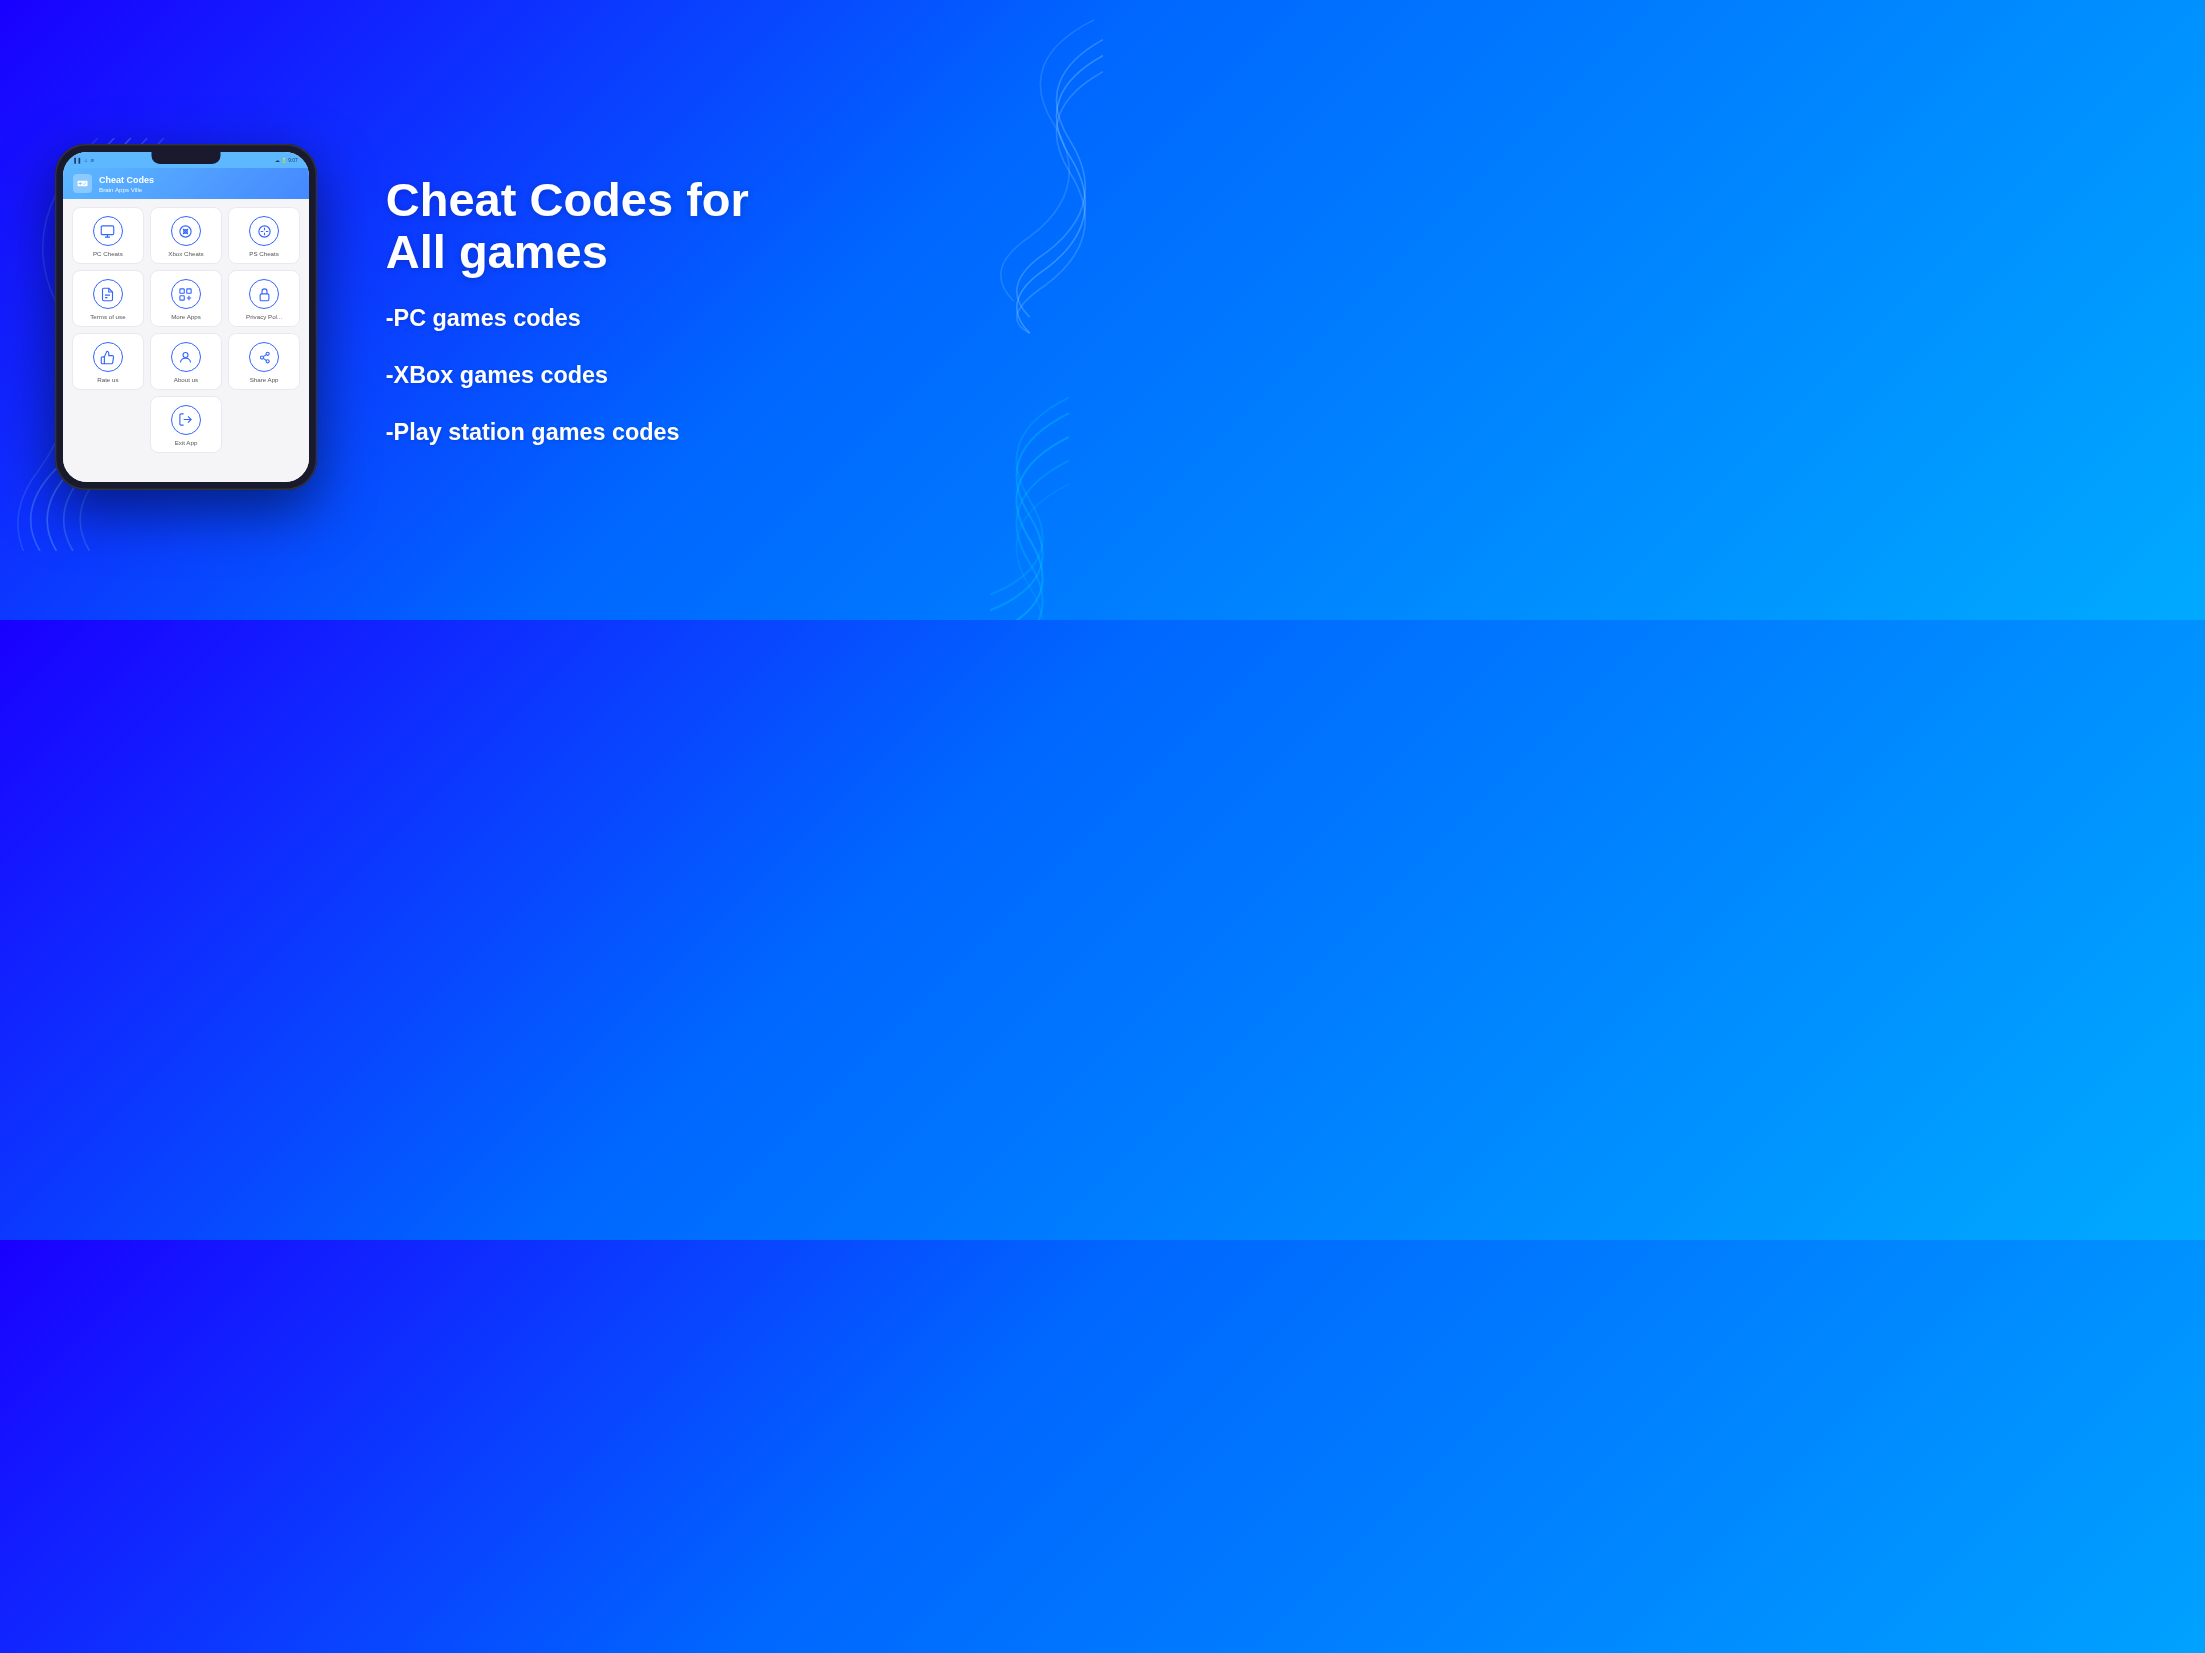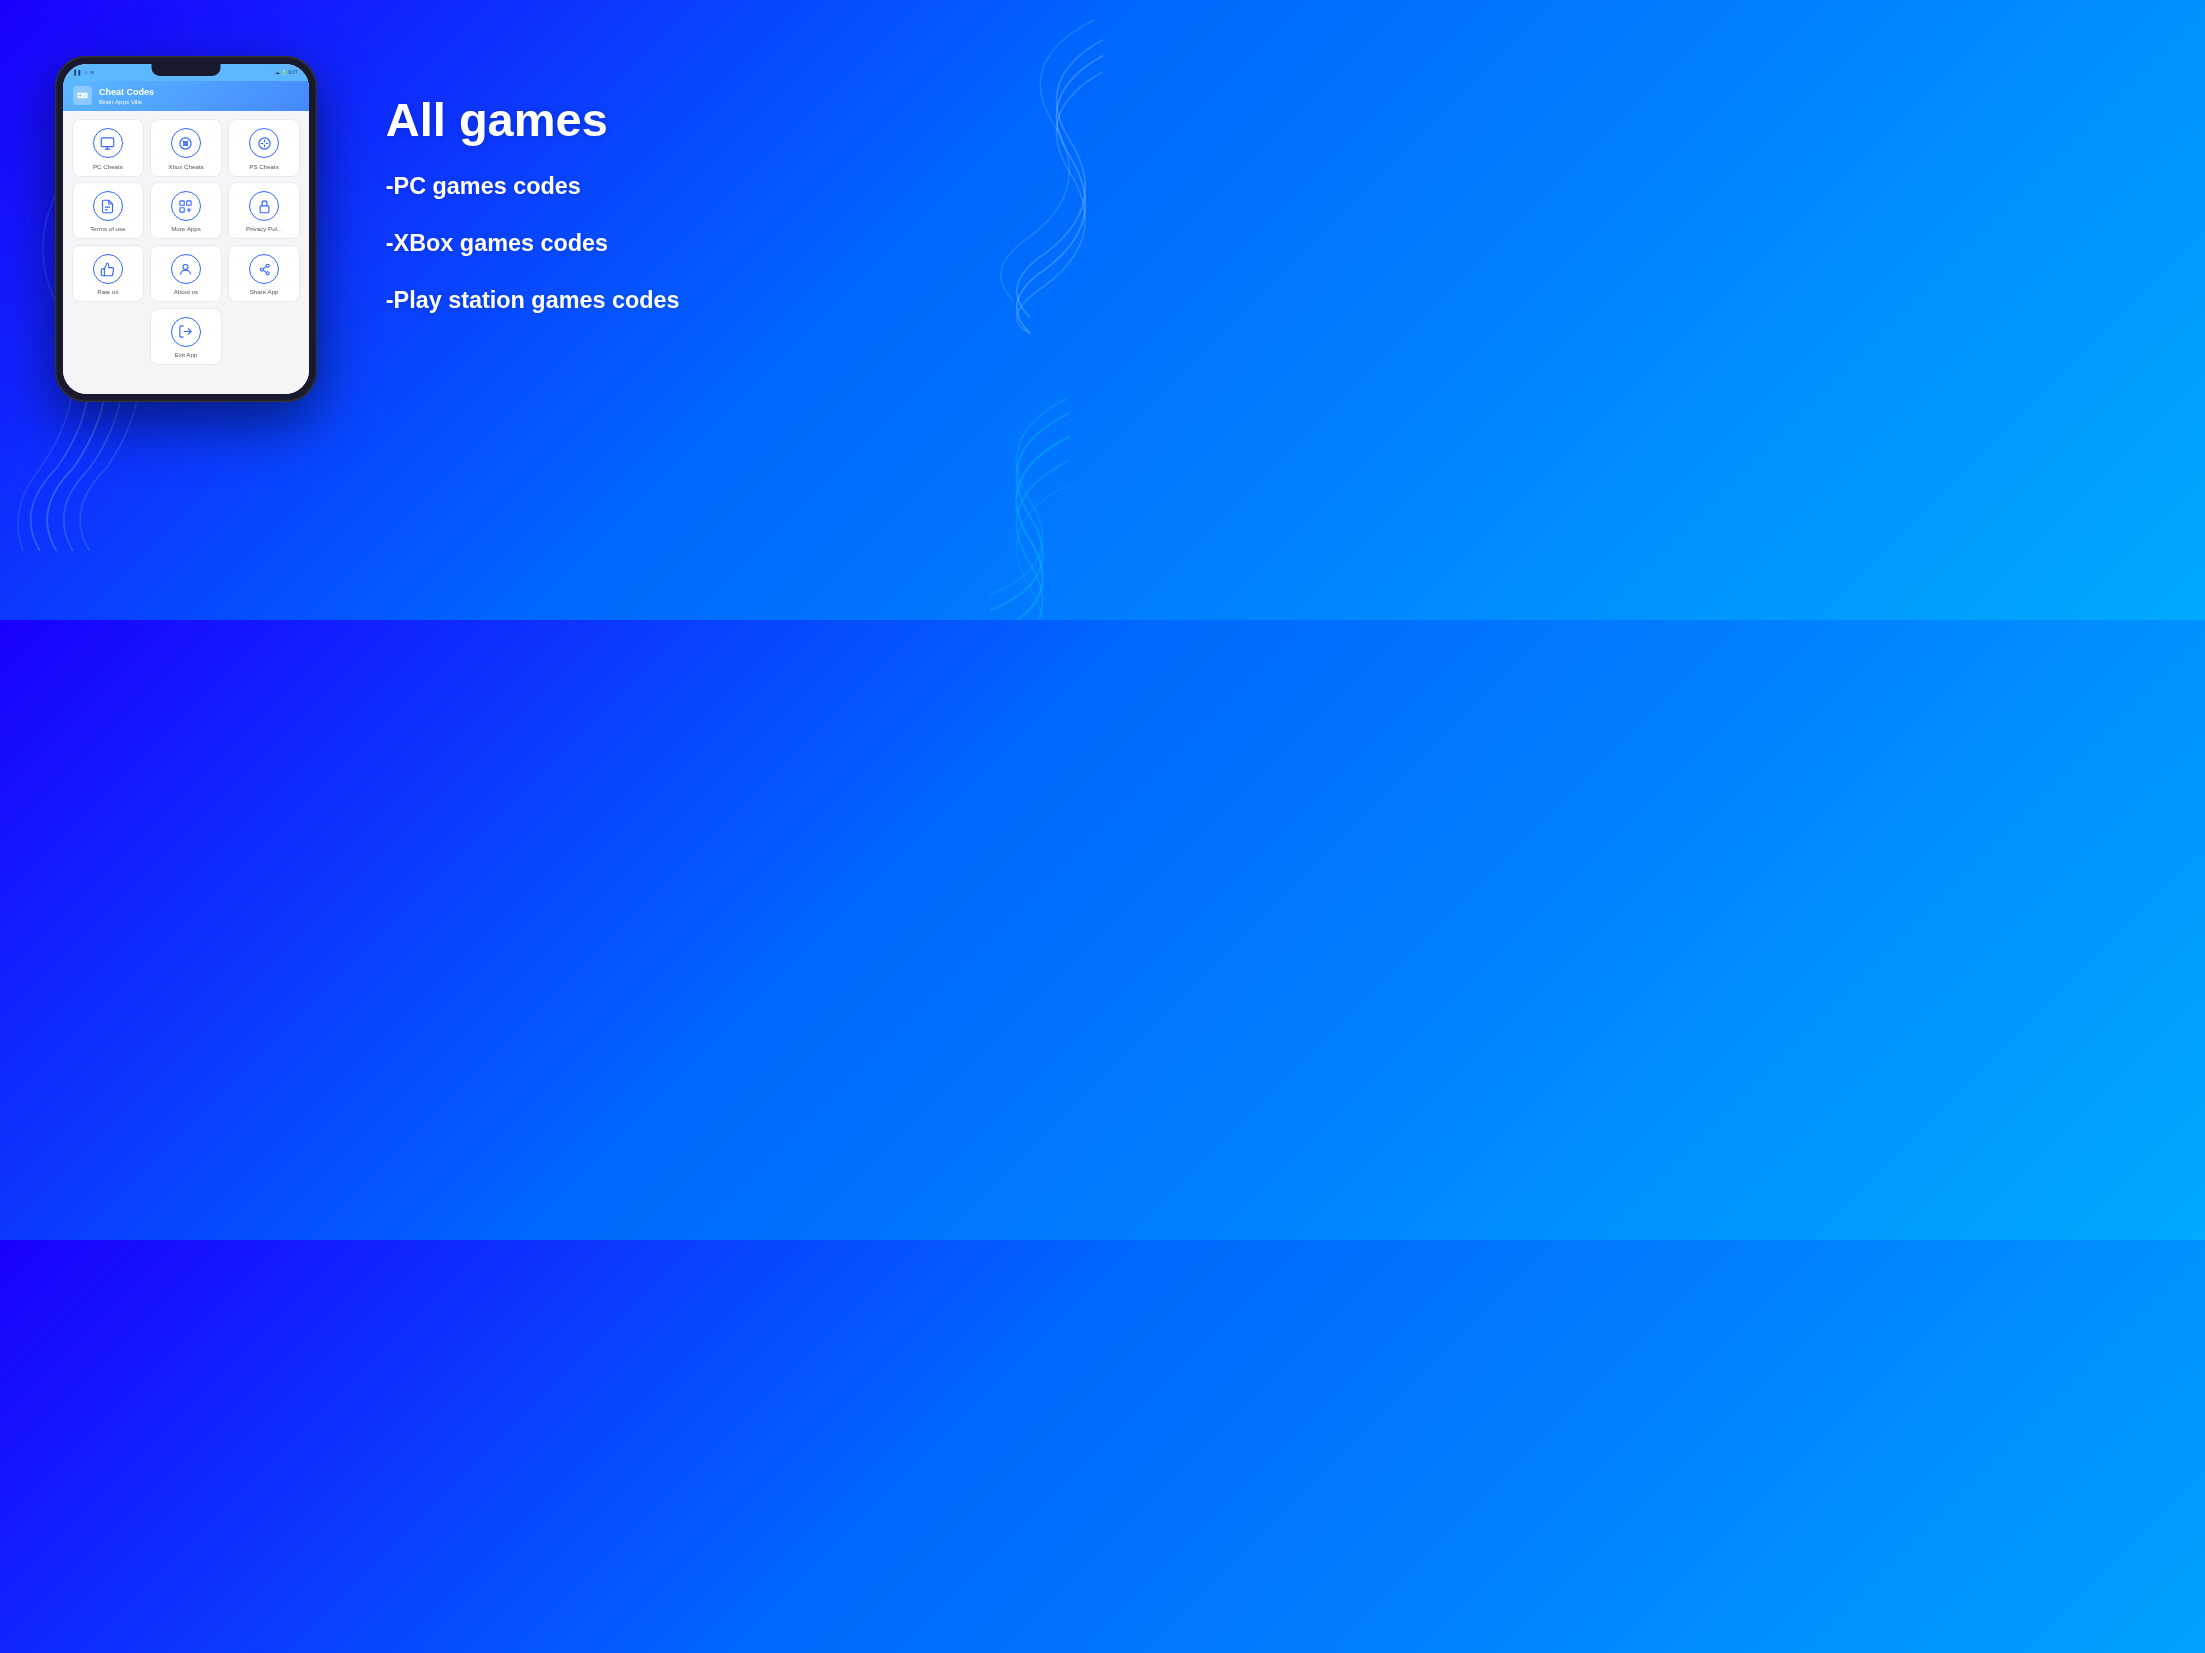--- a/index.html
+++ b/index.html
@@ -42,22 +42,23 @@
     .wave-right-bottom {
       right: 34px;
       bottom: -13.8px;
       width: 276px;
       height: 276px;
     }
 
     
     .main-layout {
       display: flex;
+      align-items: center;
       height: 100%;
-      padding: 42px 55px;
+      padding: 29px 55px;
     }
 
     
     .phone-container {
       flex: 0 0 auto;
       width: 262px;
       margin-right: 55px;
       position: relative;
       margin-top: 13.8px;
     }
@@ -405,21 +406,21 @@
 
         </div>
 
         <div class="phone-bottom"></div>
       </div>
     </div>
   </div>
 
   <div class="text-section">
     <div class="headline">
-      <br>
+      <span>Cheat Codes for</span><br>
       <span>All games</span>
     </div>
 
     <div class="feature-list">
       <div class="feature-item">-PC games codes</div>
       <div class="feature-item">-XBox games codes</div>
       <div class="feature-item">-Play station games codes</div>
     </div>
   </div>
 

